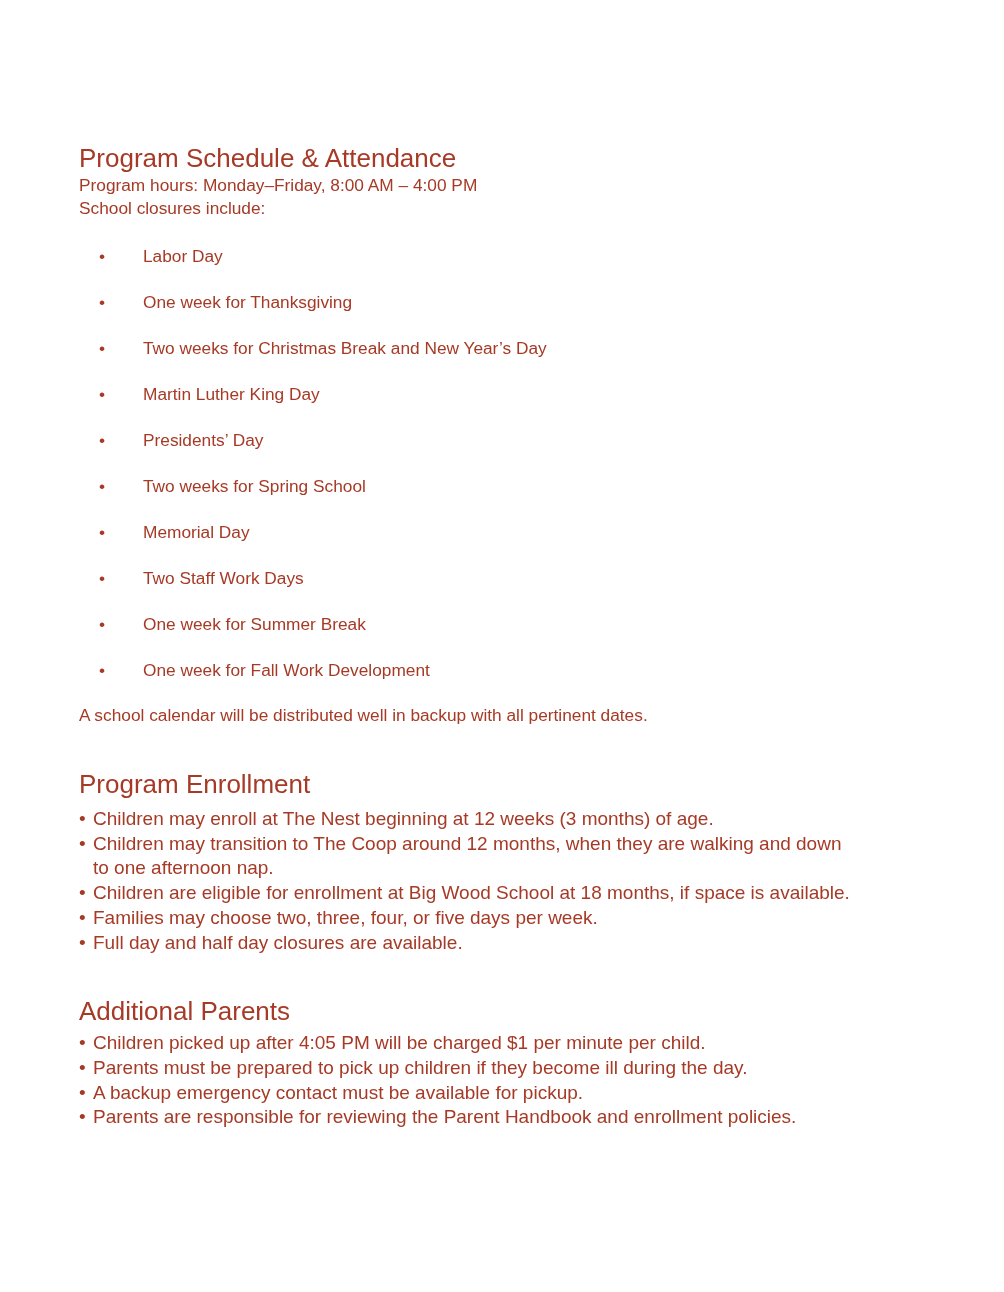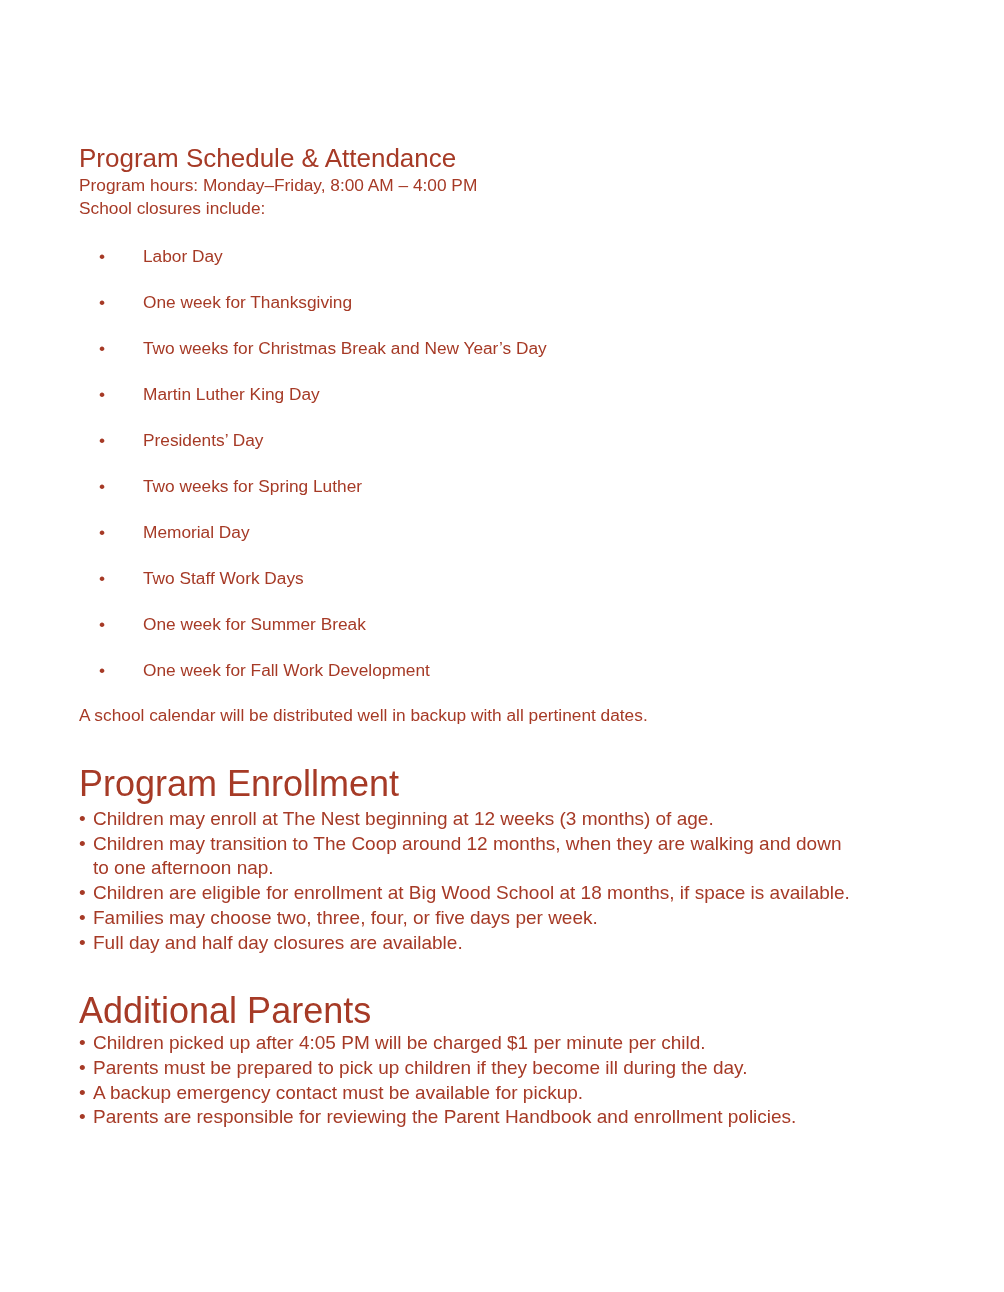--- a/index.html
+++ b/index.html
@@ -21,21 +21,21 @@
     width: 861px;
     color: #a63a26;
   }
   h1.doc-title {
     font-size: 26px;
     font-weight: 400;
     line-height: 30px;
     margin: 127px 0 0 0;
   }
   h2.section-title {
-    font-size: 36px;
+    font-size: 26px;
     font-weight: 400;
     line-height: 30px;
     margin: 0;
   }
   h2.enrollment-title { margin-top: 42px; }
   h2.policies-title   { margin-top: 41px; }
   p.body-line {
     font-size: 17.3px;
     line-height: 23px;
     margin: 0;
@@ -107,21 +107,21 @@
     <li>
       <span class="bullet"></span>
       <span>Martin Luther King Day</span>
     </li>
     <li>
       <span class="bullet"></span>
       <span>Presidents’ Day</span>
     </li>
     <li>
       <span class="bullet"></span>
-      <span>Two weeks for Spring Luther</span>
+      <span>Two weeks for Spring School</span>
     </li>
     <li>
       <span class="bullet"></span>
       <span>Memorial Day</span>
     </li>
     <li>
       <span class="bullet"></span>
       <span>Two Staff Work Days</span>
     </li>
     <li>

